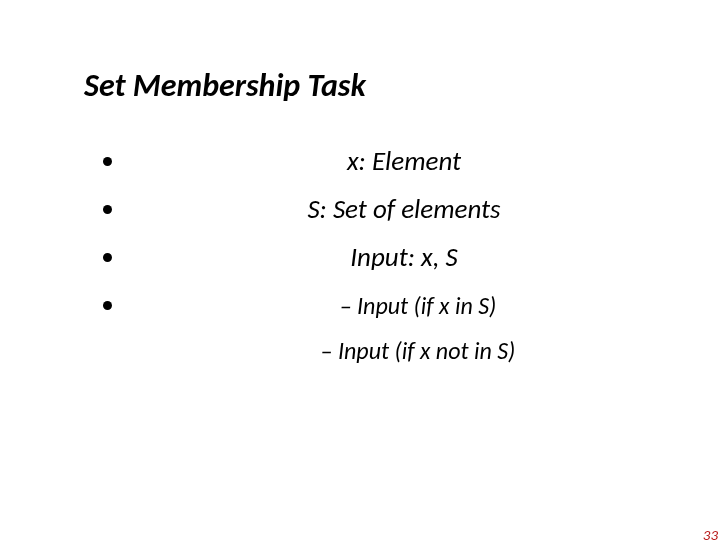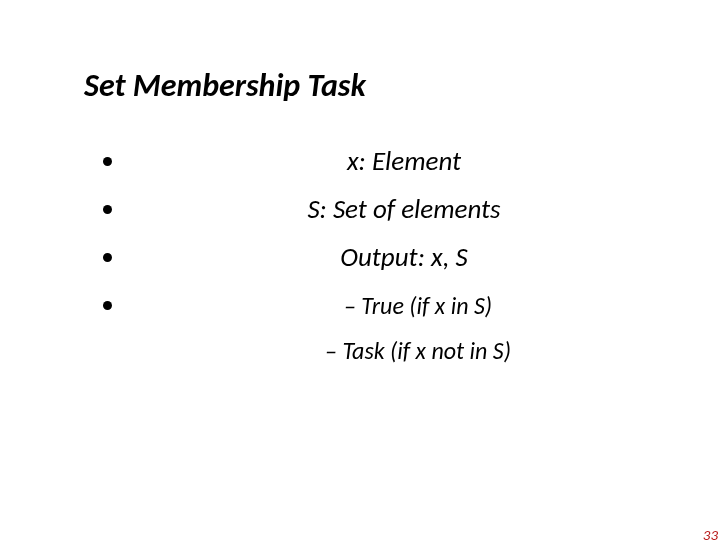--- a/index.html
+++ b/index.html
@@ -14,22 +14,22 @@
   .pagenum { position: absolute; right: 20px; bottom: 14px; font-size: 15px; color: #b91c1c; }
 </style>
 </head>
 <body>
 
 <div class="slide">
   <h1 class="title">Set Membership Task</h1>
   <ul class="main">
     <li>x: Element</li>
     <li>S: Set of elements</li>
-    <li>Output: x, S</li>
+    <li>Input: x, S</li>
     <li>
       <ul class="sub">
-        <li>True (if x in S)</li>
-        <li>Task (if x not in S)</li>
+        <li>Input (if x in S)</li>
+        <li>Input (if x not in S)</li>
       </ul>
     </li>
   </ul>
   <div class="pagenum">33</div>
 </div>
 
 </body></html>

